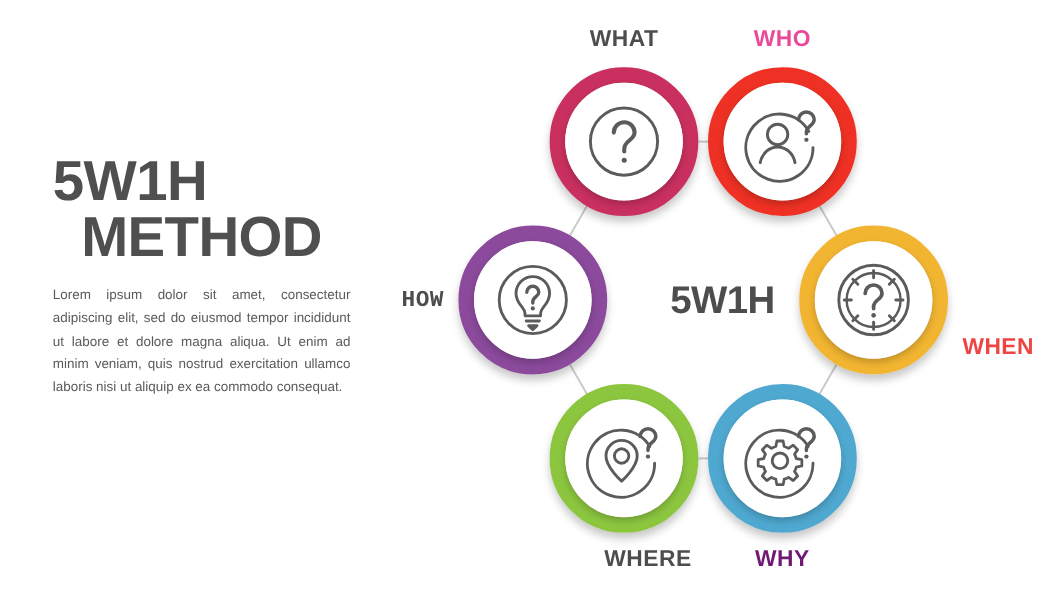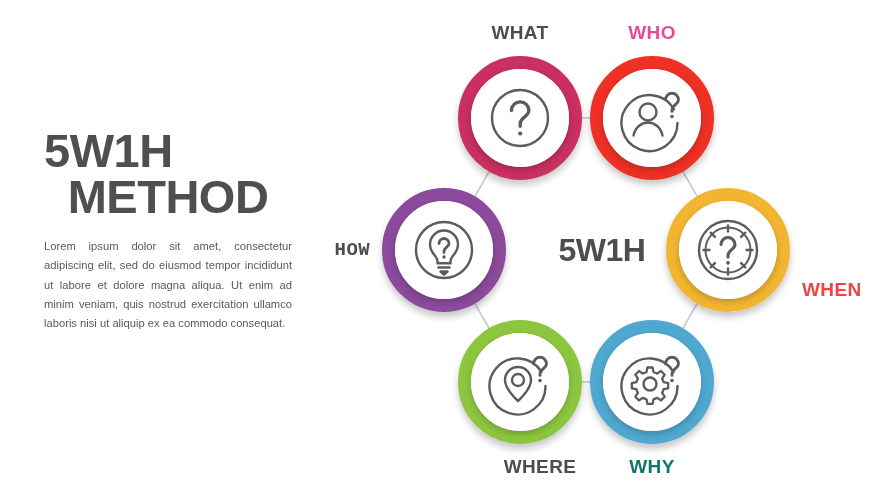--- a/index.html
+++ b/index.html
@@ -235,19 +235,19 @@
         <circle cx="36" cy="43" r="1.7" fill="#5b5b5b"></circle>
       </svg>
             </span>
           </div>
         </div>
       </div>
     <div id="labels-host">
         <div class="node-label lbl-top" style="color: rgb(77, 77, 77); left: 190px; top: 44px;">WHAT</div>
         <div class="node-label lbl-top" style="color: #ec4899; left: 322px; top: 44px;">WHO</div>
         <div class="node-label lbl-right" style="color: #ef4444; left: 472px; top: 250px; margin-top: 40px;">WHEN</div>
-        <div class="node-label lbl-bottom" style="color: #0f766e; left: 322px; top: 456px;">WHY</div>
+        <div class="node-label lbl-bottom" style="color: #701a75; left: 322px; top: 456px;">WHY</div>
         <div class="node-label lbl-bottom" style="color: rgb(77, 77, 77); left: 190px; top: 456px; margin-left: 20px;">WHERE</div>
         <div class="node-label lbl-left" style="color: rgb(77, 77, 77); left: 40px; top: 250px; font-family: Liberation Mono, monospace;">HOW</div>
       </div>
   </div>
 
 </div>
 
 </body></html>

